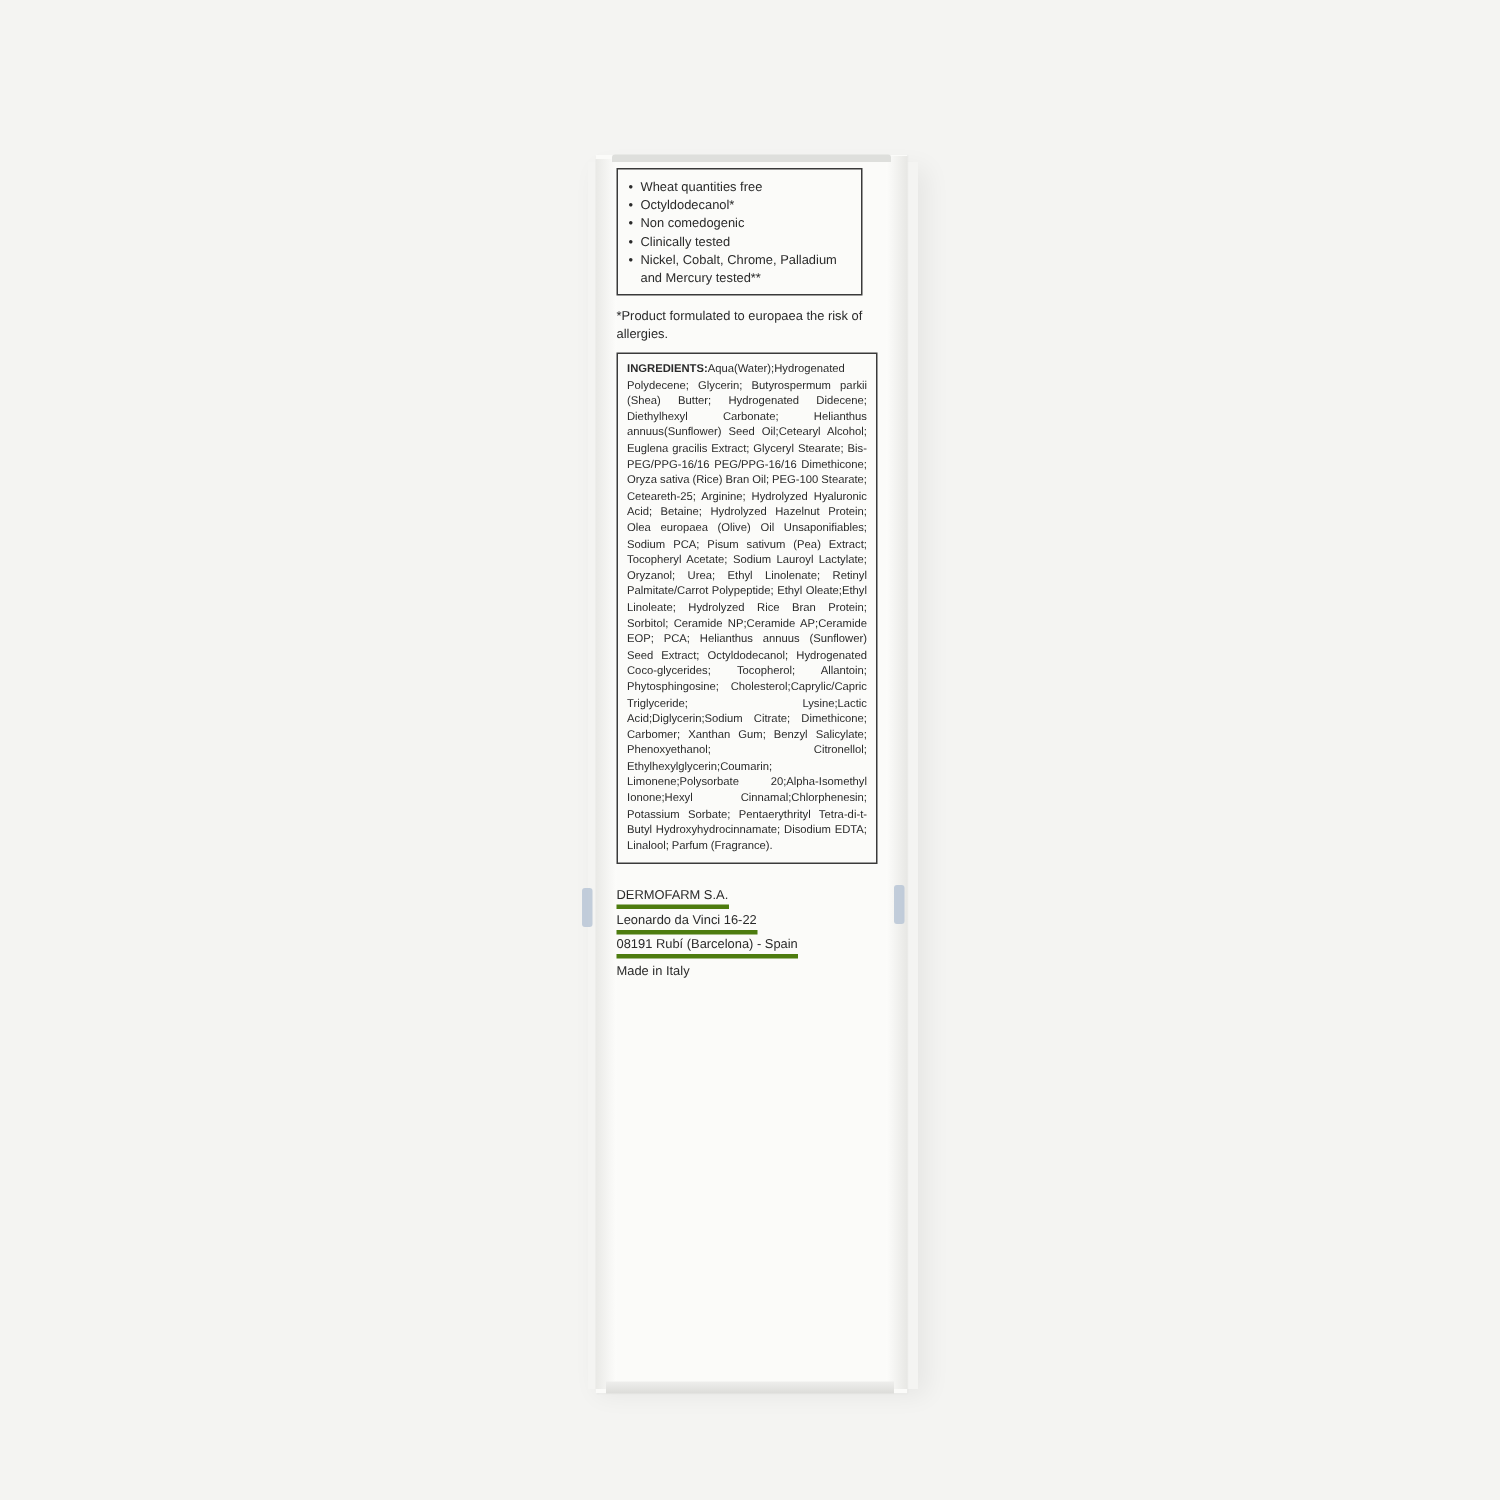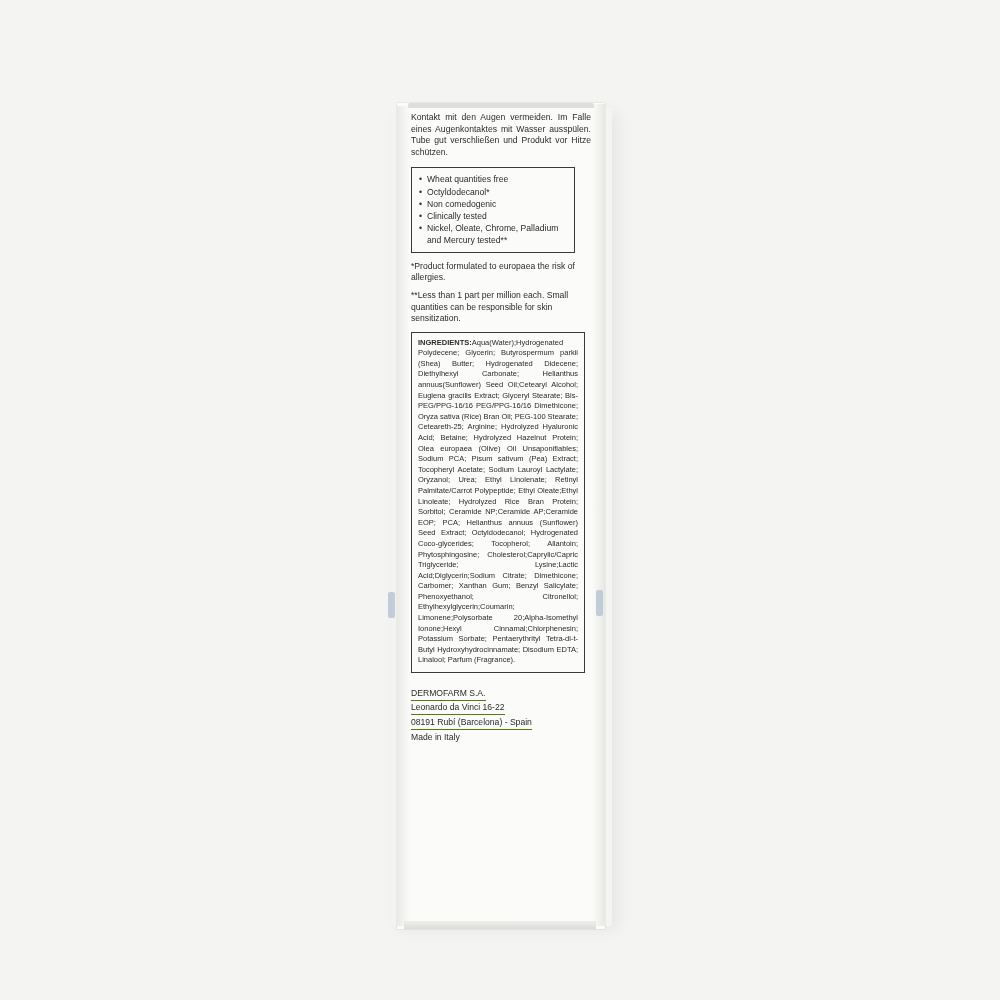--- a/index.html
+++ b/index.html
@@ -157,21 +157,21 @@
     line-height: 12.2px;
   }
   #manufacturer .line { white-space: nowrap; }
   #distributor {
     font-size: 8.6px;
     line-height: 12.4px;
     margin-top: 6px;
   }
   #distributor .line {
     white-space: nowrap;
-    border-bottom: 1px solid #4d7c0f;
+    border-bottom: 3px solid #4d7c0f;
     display: inline-block;
     padding-bottom: 0.5px;
     margin-bottom: 0.5px;
     text-align: right;
   }
   #made-in {
     font-size: 8.6px;
     line-height: 12.2px;
     margin-top: 1px;
   }
@@ -184,48 +184,46 @@
 <div id="product-box"></div>
 <div id="box-left-edge"></div>
 <div id="box-right-edge"></div>
 <div id="box-top-edge"></div>
 <div id="box-bottom-edge"></div>
 <div class="side-tab" id="side-tab-left"></div>
 <div class="side-tab" id="side-tab-right"></div>
 
 <div id="panel-content">
 
-  <div class="para" id="warning-text">Kontakt mit den Augen vermeiden. Im Falle eines Augenkontaktes mit Wasser ausspülen. Tube gut verschließen und Produkt vor Hitze schützen.</div>
 
   <div id="features-box">
     <div class="feature-item">
       <span class="dot">•</span>
       <span>Wheat quantities free</span>
     </div>
     <div class="feature-item">
       <span class="dot">•</span>
       <span>Octyldodecanol*</span>
     </div>
     <div class="feature-item">
       <span class="dot">•</span>
       <span>Non comedogenic</span>
     </div>
     <div class="feature-item">
       <span class="dot">•</span>
       <span>Clinically tested</span>
     </div>
     <div class="feature-item">
       <span class="dot">•</span>
-      <span>Nickel, Oleate, Chrome, Palladium and Mercury tested**</span>
+      <span>Nickel, Cobalt, Chrome, Palladium and Mercury tested**</span>
     </div>
   </div>
 
   <div class="footnote">*Product formulated to europaea the risk of allergies.</div>
 
-  <div class="footnote">**Less than 1 part per million each. Small quantities can be responsible for skin sensitization.</div>
 
   <div id="ingredients-box">
     <div id="ingredients-text"><b>INGREDIENTS:</b><span>Aqua(Water);Hydrogenated Polydecene; Glycerin; Butyrospermum parkii (Shea) Butter; Hydrogenated Didecene; Diethylhexyl Carbonate; Helianthus annuus(Sunflower) Seed Oil;Cetearyl Alcohol; Euglena gracilis Extract; Glyceryl Stearate; Bis-PEG/PPG-16/16 PEG/PPG-16/16 Dimethicone; Oryza sativa (Rice) Bran Oil; PEG-100 Stearate; Ceteareth-25; Arginine; Hydrolyzed Hyaluronic Acid; Betaine; Hydrolyzed Hazelnut Protein; Olea europaea (Olive) Oil Unsaponifiables; Sodium PCA; Pisum sativum (Pea) Extract; Tocopheryl Acetate; Sodium Lauroyl Lactylate; Oryzanol; Urea; Ethyl Linolenate; Retinyl Palmitate/Carrot Polypeptide; Ethyl Oleate;Ethyl Linoleate; Hydrolyzed Rice Bran Protein; Sorbitol; Ceramide NP;Ceramide AP;Ceramide EOP; PCA; Helianthus annuus (Sunflower) Seed Extract; Octyldodecanol; Hydrogenated Coco-glycerides; Tocopherol; Allantoin; Phytosphingosine; Cholesterol;Caprylic/Capric Triglyceride; Lysine;Lactic Acid;Diglycerin;Sodium Citrate; Dimethicone; Carbomer; Xanthan Gum; Benzyl Salicylate; Phenoxyethanol; Citronellol; Ethylhexylglycerin;Coumarin; Limonene;Polysorbate 20;Alpha-Isomethyl Ionone;Hexyl Cinnamal;Chlorphenesin; Potassium Sorbate; Pentaerythrityl Tetra-di-t-Butyl Hydroxyhydrocinnamate; Disodium EDTA; Linalool; Parfum (Fragrance).</span></div>
   </div>
 
 
   <div id="distributor">
     <div><span class="line">DERMOFARM S.A.</span></div>
     <div><span class="line">Leonardo da Vinci 16-22</span></div>
     <div><span class="line">08191 Rubí (Barcelona) - Spain</span></div>

